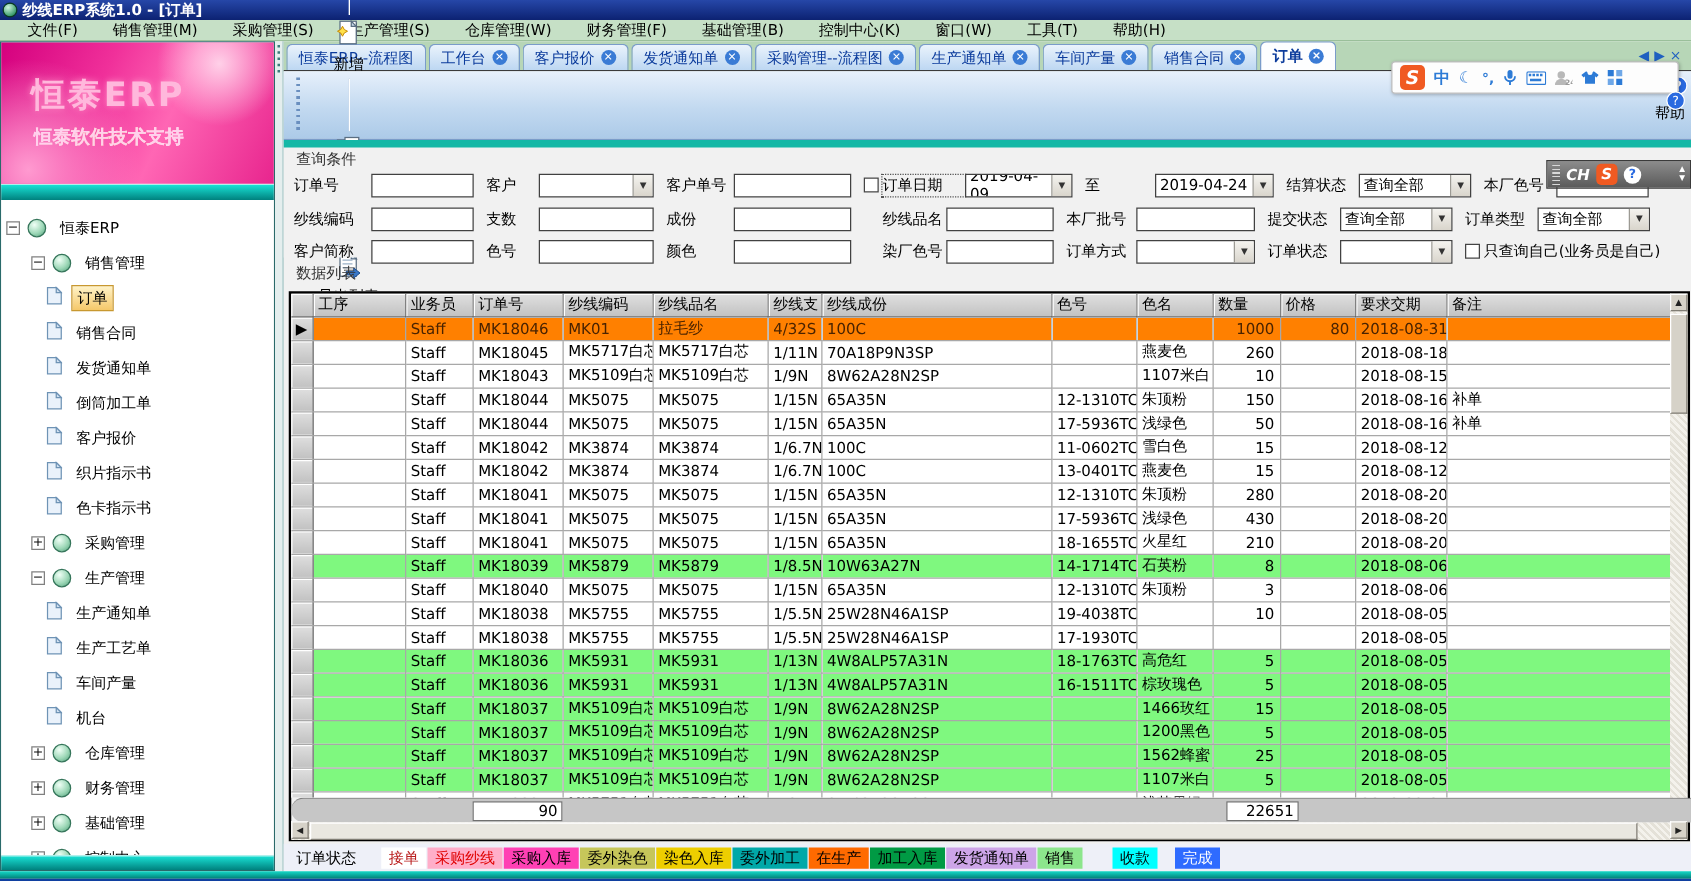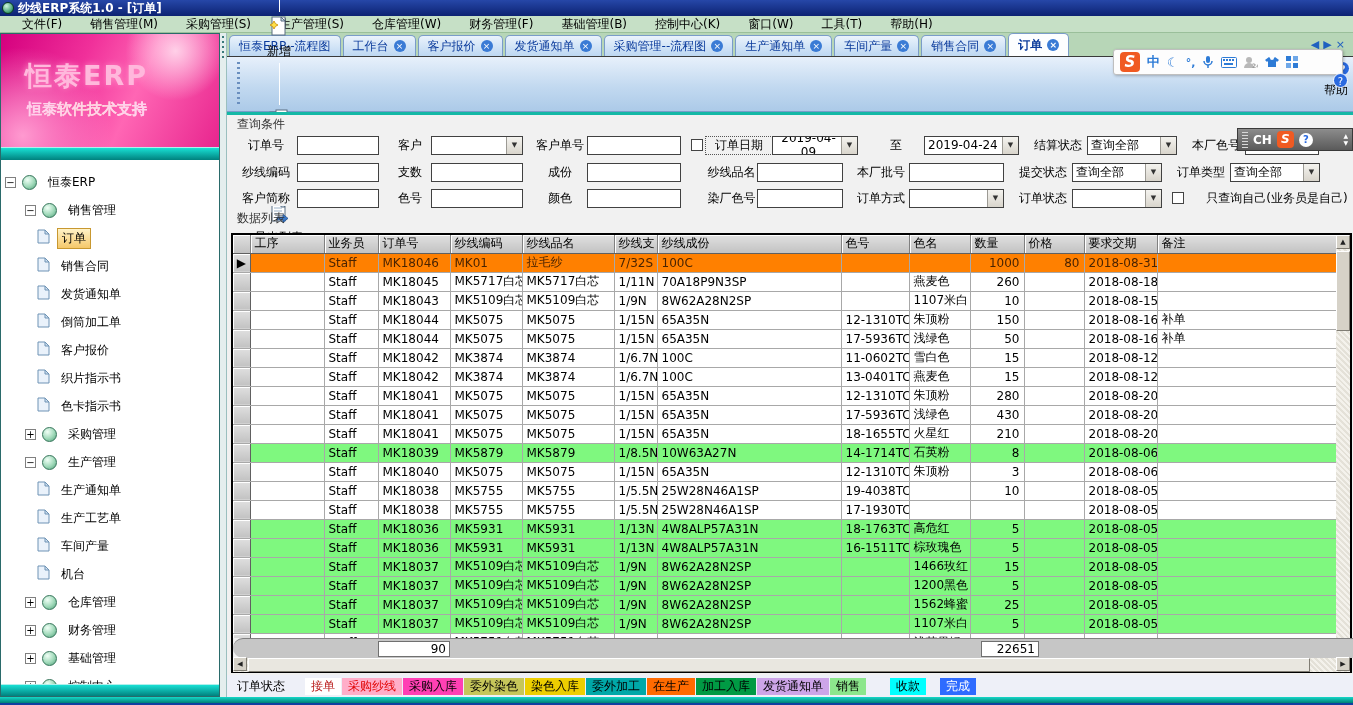--- a/index.html
+++ b/index.html
@@ -68,21 +68,21 @@
   .tb { display:flex; flex-direction:column; align-items:center; justify-content:center; gap:3px;
     padding:3px 7px; background:transparent; border:none; font-size:12px; cursor:default; font-family:inherit;}
   .tb-sep { width:1px; height:42px; background:#8AA8CC; border-right:1px solid #FFFFFF; margin:0 3px;}
   .tb-help { position:absolute; right:3px; top:4px; width:46px; text-align:right; }
   .tb-help .q { display:inline-block; width:15px; height:15px; border-radius:50%; background:#2A6AE0; color:#fff;
     font-weight:bold; font-size:11px; line-height:15px; text-align:center; border:1px solid #fff;}
   .tb-help .h { display:block; margin-top:6px; padding-right:2px;}
 
   
   .query { position:absolute; left:0; top:79px; width:1126px; height:94px; background:#F1F1F1;
-    border-top:3px solid #14b8a6;text-align:center; }
+    border-top:6px solid #14b8a6; }
   .q-title { position:absolute; left:10px; top:1px; color:#333; }
   .qrow { position:absolute; left:8px; width:1118px; height:26px; display:flex; align-items:center; }
   .qrow.r1{ top:17px; } .qrow.r2{ top:44px; } .qrow.r3{ top:70px; }
   .ql { flex:none; white-space:nowrap; overflow:hidden; }
   .qbox { flex:none; height:19px; background:#fff; border:1px solid #414141; display:flex; align-items:center;
     padding-left:3px; overflow:hidden;}
   .qsel .dd { margin-left:auto; width:16px; height:17px; background:linear-gradient(180deg,#F4F3EF,#D9D5CC);
     border-left:1px solid #9C9A94; font-size:7px; color:#333; display:flex; align-items:center; justify-content:center; flex:none;}
   .cb { width:12px; height:12px; border:1px solid #444; background:#fff; flex:none; margin-right:3px;}
   .dotted { outline:1px dotted #555; }
@@ -141,21 +141,21 @@
   .slogo { width:20px; height:20px; background:#F05A22; border-radius:4px; color:#fff; font-weight:bold;
     font-style:italic; font-size:15px; line-height:20px; text-align:center; flex:none;}
   .ime-ico { color:#2D7BD6; font-weight:bold; font-size:13px; display:flex; align-items:center;}
   .ime-q { position:absolute; right:-6px; bottom:-14px; width:15px; height:15px; border-radius:50%;
     background:#2A6AE0; color:#fff; font-size:10px; line-height:15px; text-align:center; border:1px solid #fff;}
   .ime-mini { position:absolute; left:1237px; top:128px; width:116px; height:23px; z-index:60;
     background:linear-gradient(180deg,#8C8C8C,#5A5A5A); border:1px solid #3A3A3A; display:flex; align-items:center; gap:5px; padding:0 4px;}
   .mini-grip { width:6px; height:16px;
     background:repeating-linear-gradient(180deg,#D8D8D8 0 1px,transparent 1px 3px),
                repeating-linear-gradient(180deg,#D8D8D8 0 1px,transparent 1px 3px) 3px 0; }
-  .mini-ch { color:#fff; font-weight:bold; }
+  .mini-ch { color:#fff; font-weight:bold;font-style:italic; }
   .slogo.small { width:17px; height:17px; font-size:12px; line-height:17px; }
   .mini-q { width:14px; height:14px; border-radius:50%; background:#fff; color:#2A6AE0; font-weight:bold;
     font-size:10px; line-height:14px; text-align:center;}
   .mini-spin { margin-left:auto; display:flex; flex-direction:column; gap:1px; color:#fff; font-size:6px; line-height:6px;}
 </style>
 </head>
 <body>
 
 <div id="app">
 
@@ -606,21 +606,21 @@
               </tr>
             </thead>
           <tbody id="tbody">
               <tr class="hl-orange">
                 <td class="selcell"><span>▶</span></td>
                 <td></td>
                 <td>Staff</td>
                 <td>MK18046</td>
                 <td>MK01</td>
                 <td>拉毛纱</td>
-                <td>7/32S</td>
+                <td>4/32S</td>
                 <td>100C</td>
                 <td></td>
                 <td></td>
                 <td class="num">1000</td>
                 <td class="num">80</td>
                 <td>2018-08-31</td>
                 <td></td>
               </tr>
               <tr class="hl-white">
                 <td class="selcell"></td>

